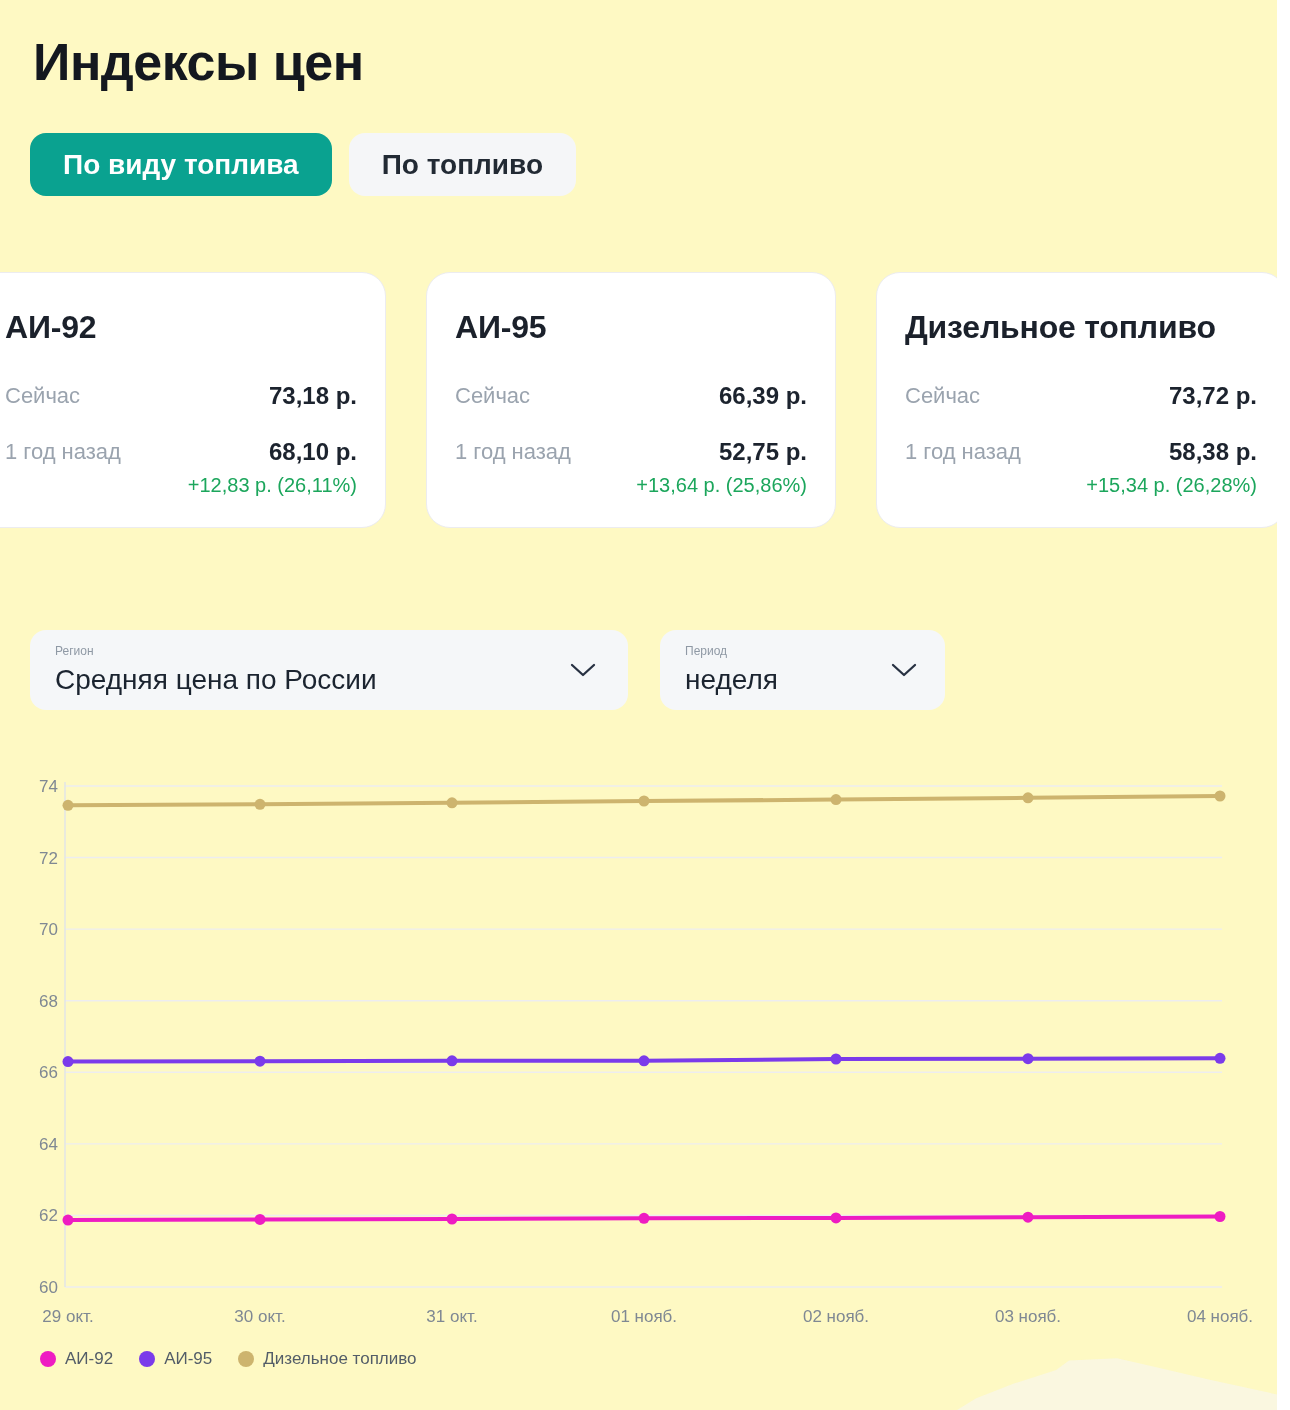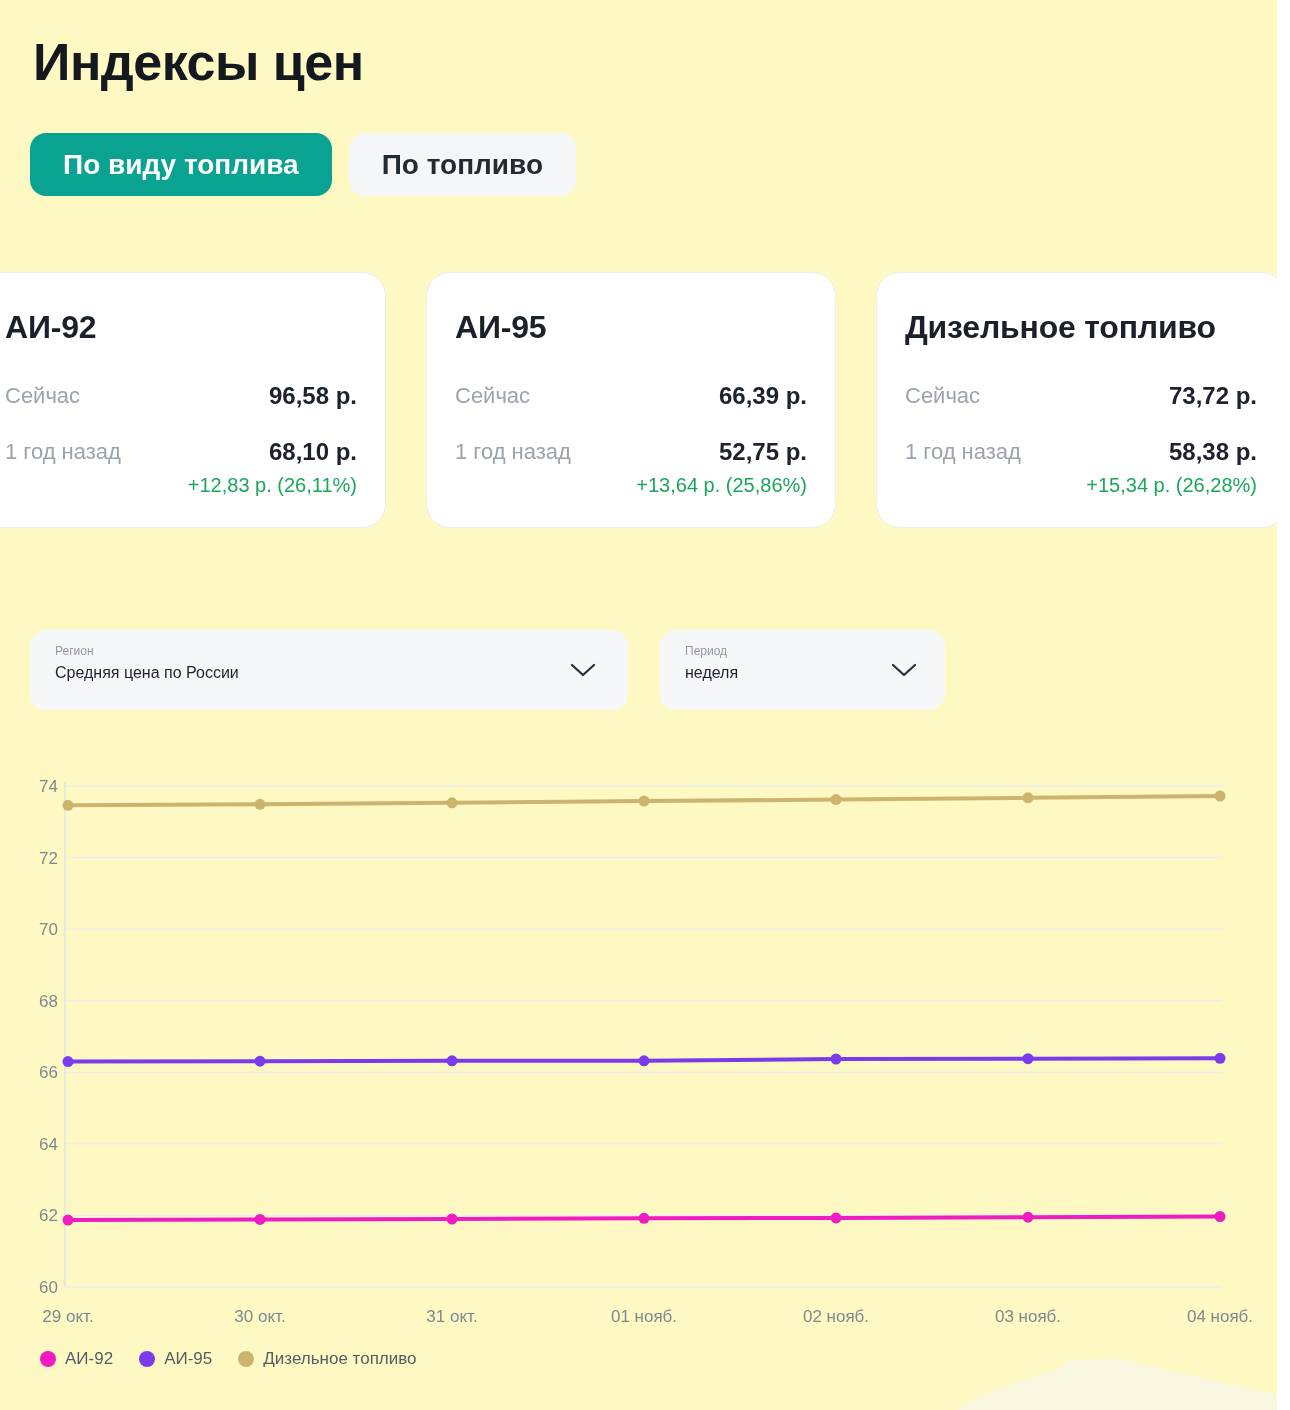--- a/index.html
+++ b/index.html
@@ -24,21 +24,21 @@
   .card-row .val{font-size:24px;color:#1c232e;font-weight:700;}
   .card-row.second{margin-bottom:8px;}
   .card-delta{text-align:right;font-size:20px;color:#1ca65c;font-weight:400;}
 
   .filters{position:absolute;left:30px;top:630px;display:flex;gap:32px;}
   .dd{position:relative;box-sizing:border-box;height:80px;background:#f5f7f9;border-radius:16px;
     padding:14px 60px 0 25px;cursor:pointer;}
   .dd.region{width:598px;}
   .dd.period{width:285px;}
   .dd-label{font-size:12px;color:#8f99a5;}
-  .dd-value{font-size:16px;color:#1b2430;margin-top:6px;white-space:nowrap;}
+  .dd-value{font-size:28px;color:#1b2430;margin-top:6px;white-space:nowrap;}
   .dd .chev{position:absolute;top:33px;}
   .dd.region .chev{right:32px;}
   .dd.period .chev{right:28px;}
 
   .chart-block{position:absolute;left:0;top:758px;width:1290px;height:590px;}
   .legend{position:absolute;left:40px;top:1349px;display:flex;align-items:center;gap:26px;}
   .legend-item{display:flex;align-items:center;gap:9px;cursor:pointer;}
   .legend-dot{width:16px;height:16px;border-radius:50%;}
   .legend-label{font-size:17px;color:#535d68;}
 
@@ -56,21 +56,21 @@
     <button class="tab active">По виду топлива</button>
     <button class="tab inactive">По топливо</button>
   </div>
 
   <div class="cards">
 
     <div class="card">
       <div class="card-title">АИ-92</div>
       <div class="card-row">
         <span class="lbl">Сейчас</span>
-        <span class="val">96,58 р.</span>
+        <span class="val">73,18 р.</span>
       </div>
       <div class="card-row second">
         <span class="lbl">1 год назад</span>
         <span class="val">68,10 р.</span>
       </div>
       <div class="card-delta">+12,83 р. (26,11%)</div>
     </div>
 
     <div class="card">
       <div class="card-title">АИ-95</div>

